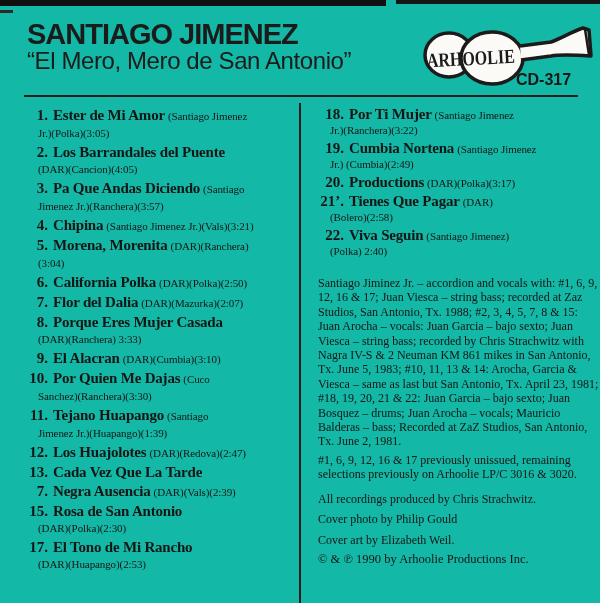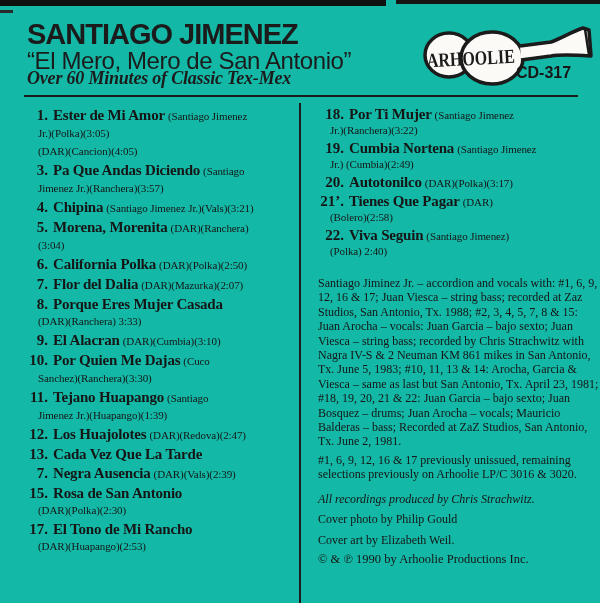--- a/index.html
+++ b/index.html
@@ -31,21 +31,21 @@
     color:#1b1b1b;white-space:nowrap;
   }
   .tagline{
     position:absolute;left:27px;top:68px;
     font-family:"Liberation Serif", serif;
     font-style:italic;font-weight:700;font-size:18px;letter-spacing:-0.2px;
     color:#1b1b1b;white-space:nowrap;
   }
   .logo-svg{position:absolute;left:399px;top:23px;}
   .catalog{
-    position:absolute;left:516px;top:64px;
+    position:absolute;left:516px;top:71px;
     font-family:"Liberation Sans", sans-serif;
     font-weight:700;font-size:16px;color:#171717;white-space:nowrap;
   }
 
   .hrule{position:absolute;left:24px;top:95px;width:554px;height:2px;background:#1c1c1c;}
   .vrule{position:absolute;left:299px;top:103px;width:2px;height:500px;background:#1c1c1c;}
 
   
   .col{position:absolute;top:106px;box-sizing:border-box;}
   .col-left{left:0;width:299px;padding-left:26px;padding-right:4px;}
@@ -63,35 +63,34 @@
   .col-right .num{width:26px;margin-right:5px;}
   .title{font-weight:700;font-size:15px;letter-spacing:-0.2px;}
   .credit{font-size:11px;letter-spacing:-0.1px;}
   .t1 .credit{margin-left:3px;}
   .t2{padding-left:12px;}
 
   
   .notes{margin-top:17px;font-size:12px;line-height:14.4px;color:#151515;}
   .para{margin:0 0 4px 0;}
   .note-line{margin-top:6px;}
-  .note-line.first{margin-top:10px;font-style:italic;}
+  .note-line.first{margin-top:10px;}
   .copyright{margin-top:5px;font-size:12.5px;}
 </style>
 </head>
 <body>
 
 <div class="page">
 
   <div class="edge-strip-left"></div>
   <div class="edge-strip-right"></div>
   <div class="edge-nub"></div>
 
   <div class="artist">SANTIAGO JIMENEZ</div>
   <div class="album">“El Mero, Mero de San Antonio”</div>
-  <div class="tagline">Over 60 Minutes of Classic Tex-Mex</div>
 
   <svg class="logo-svg" width="200" height="68" viewBox="0 0 200 68">
 
     <ellipse cx="50" cy="32" rx="24" ry="22" fill="#fbfaf6" stroke="#1b1b1b" stroke-width="3.5"></ellipse>
 
     <ellipse cx="93" cy="35" rx="31" ry="26" fill="#fbfaf6" stroke="#1b1b1b" stroke-width="3.5"></ellipse>
 
     <path d="M121,23 L152,19 C163,15 172,9 184,5 L190,7 L192,33 C177,32 163,31 152,33 L122,37" fill="#fbfaf6" stroke="#1b1b1b" stroke-width="3.5" stroke-linejoin="round"></path>
 
     <path d="M186,6 L190,32" fill="none" stroke="#1b1b1b" stroke-width="2.5"></path>
@@ -106,20 +105,23 @@
   <div class="col col-left">
 
       <div class="track">
         <div class="t1">
           <span class="num">1.</span><span class="title">Ester de Mi Amor</span><span class="credit">(Santiago Jimenez</span>
         </div>
         <div class="t2 credit">Jr.)(Polka)(3:05)</div>
       </div>
 
       <div class="track">
+        <div class="t1">
+          <span class="num">2.</span><span class="title">Los Barrandales del Puente</span>
+        </div>
         <div class="t2 credit">(DAR)(Cancion)(4:05)</div>
       </div>
 
       <div class="track">
         <div class="t1">
           <span class="num">3.</span><span class="title">Pa Que Andas Diciendo</span><span class="credit">(Santiago</span>
         </div>
         <div class="t2 credit">Jimenez Jr.)(Ranchera)(3:57)</div>
       </div>
 
@@ -227,21 +229,21 @@
 
         <div class="track">
           <div class="t1">
             <span class="num">19.</span><span class="title">Cumbia Nortena</span><span class="credit">(Santiago Jimenez</span>
           </div>
           <div class="t2 credit">Jr.) (Cumbia)(2:49)</div>
         </div>
 
         <div class="track">
           <div class="t1">
-            <span class="num">20.</span><span class="title">Autotonilco</span><span class="credit">(DAR)(Polka)(3:17)</span>
+            <span class="num">20.</span><span class="title">Productions</span><span class="credit">(DAR)(Polka)(3:17)</span>
           </div>
 
         </div>
 
         <div class="track">
           <div class="t1">
             <span class="num">21ʼ.</span><span class="title">Tienes Que Pagar</span><span class="credit">(DAR)</span>
           </div>
           <div class="t2 credit">(Bolero)(2:58)</div>
         </div>

